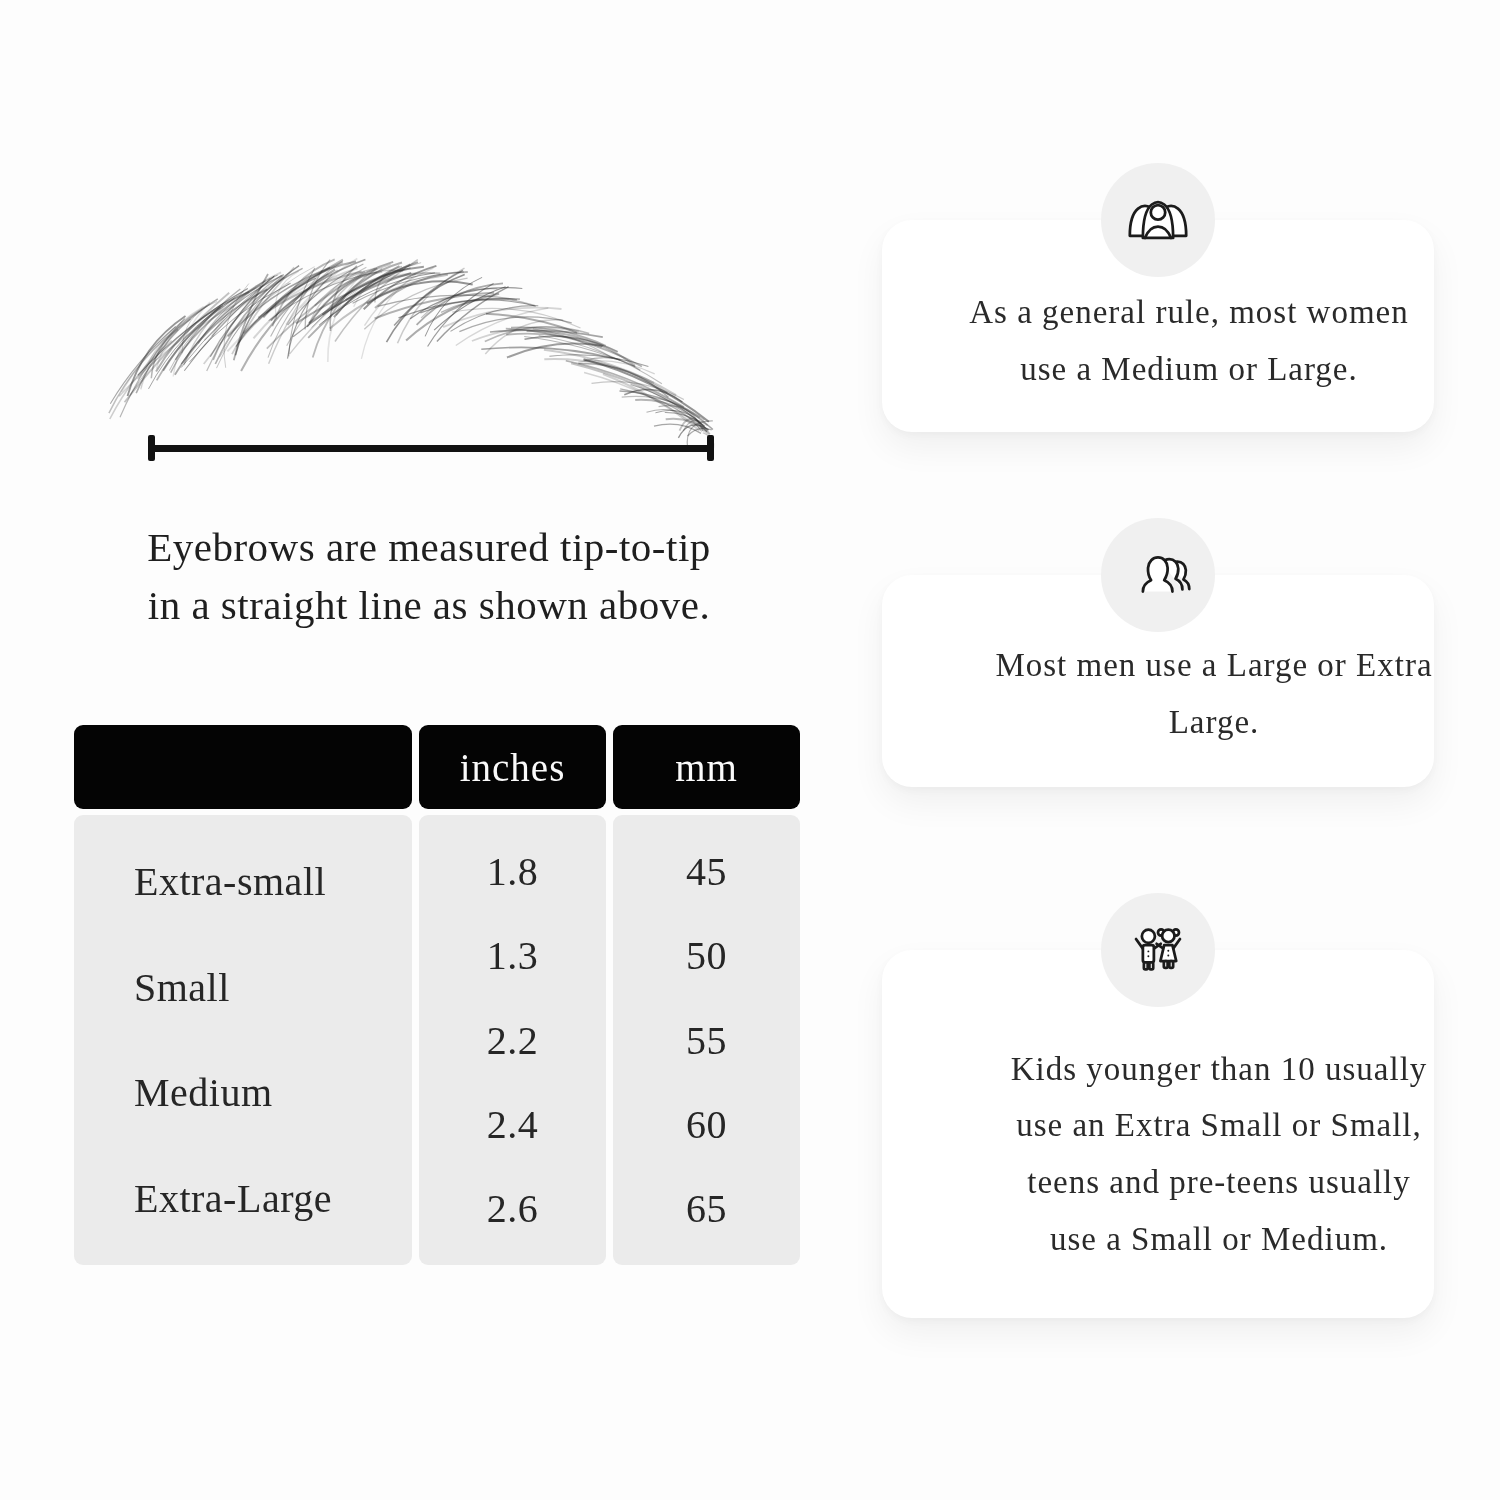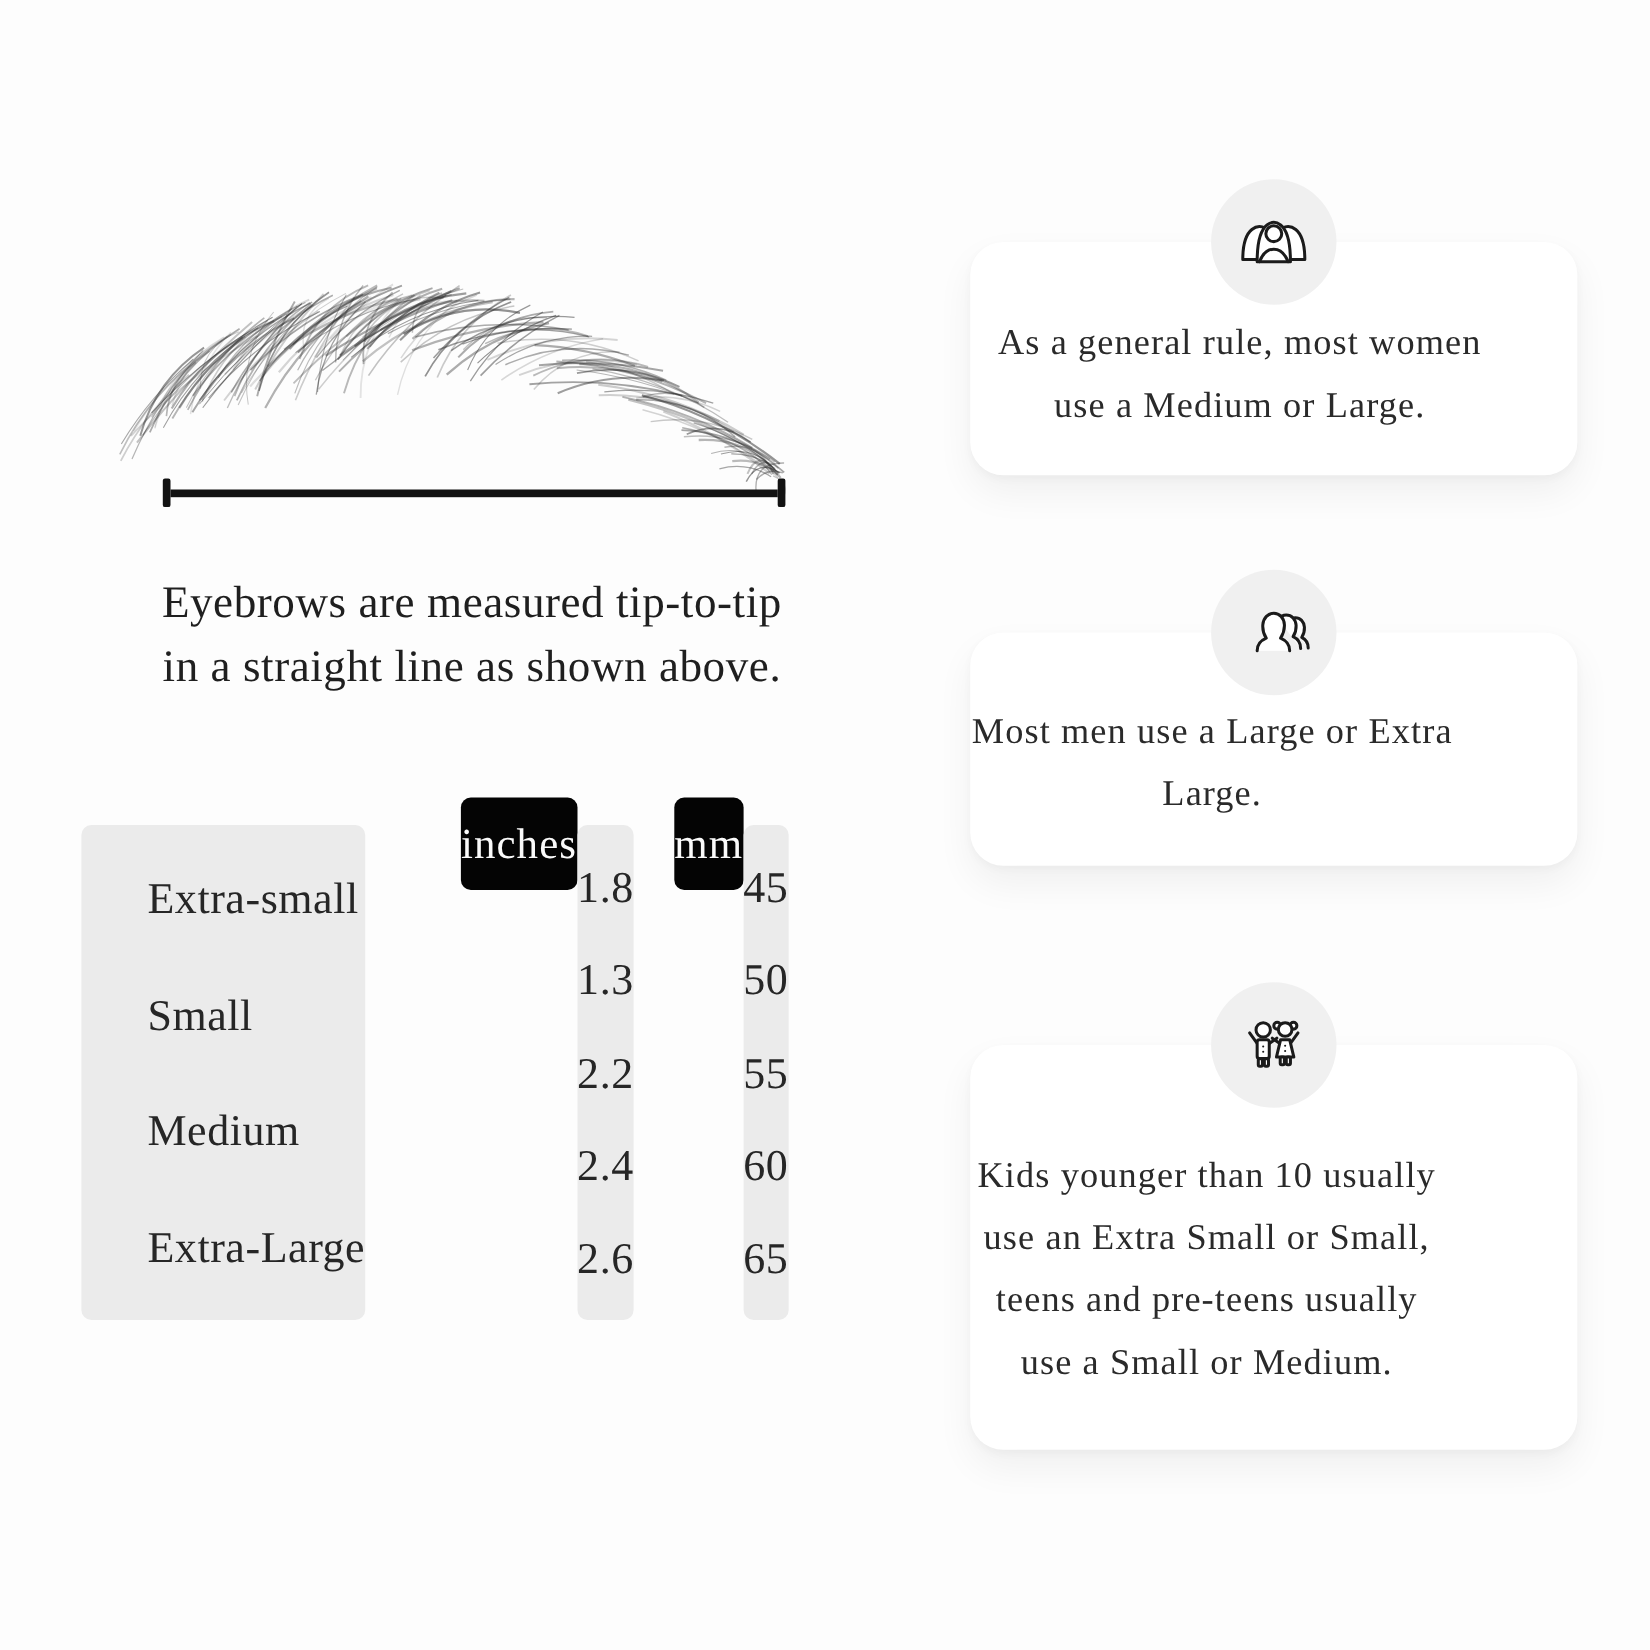--- a/index.html
+++ b/index.html
@@ -26,42 +26,42 @@
     text-align:center;font-size:41px;line-height:1.42;color:#1f1f1f;
     letter-spacing:0.5px;
   }
   .caption span{display:block;}
 
   
   .size-table{
     position:absolute;left:74px;top:725px;width:726px;
     display:grid;grid-template-columns:338px 187px 187px;column-gap:7px;
   }
-  .col{display:flex;}
+  .col{display:flex;flex-direction:column;}
   .col-header{
     height:84px;background:#040404;border-radius:9px;
     color:#fafafa;font-size:39px;letter-spacing:1px;
     display:flex;align-items:center;justify-content:center;
   }
   .col-body{
-    margin-top:25px;height:450px;background:#ebebeb;border-radius:9px;
+    margin-top:6px;height:450px;background:#ebebeb;border-radius:9px;
     display:flex;flex-direction:column;padding:14px 0;box-sizing:border-box;
   }
   .cell{
     flex:1;display:flex;align-items:center;justify-content:center;
     font-size:40px;color:#262626;letter-spacing:0.5px;
   }
   .col-labels .cell{justify-content:flex-start;padding-left:60px;}
 
   
   .card{
     position:absolute;left:882px;width:552px;background:#ffffff;
     border-radius:30px;
     box-shadow:0 16px 34px rgba(0,0,0,0.055), 0 3px 8px rgba(0,0,0,0.03);
-    display:flex;align-items:center;justify-content:flex-start;
+    display:flex;align-items:center;justify-content:flex-end;
   }
   .card-1{top:220px;height:212px;}
   .card-2{top:575px;height:212px;}
   .card-3{top:950px;height:368px;}
   .card p{
     margin:0;text-align:center;font-size:33px;line-height:1.72;
     color:#2a2a2a;letter-spacing:1px;
   }
   .card-1 p{max-width:490px;padding-top:30px;}
   .card-2 p{max-width:440px;padding-top:26px;}

